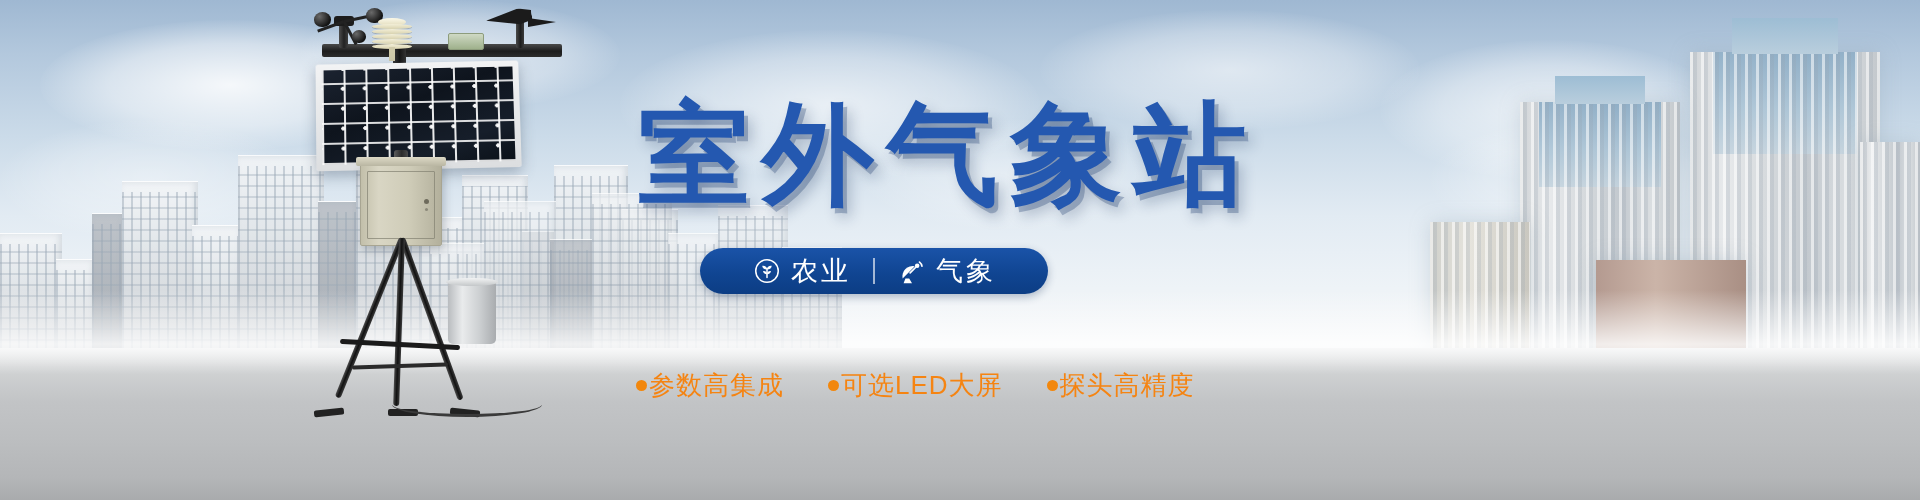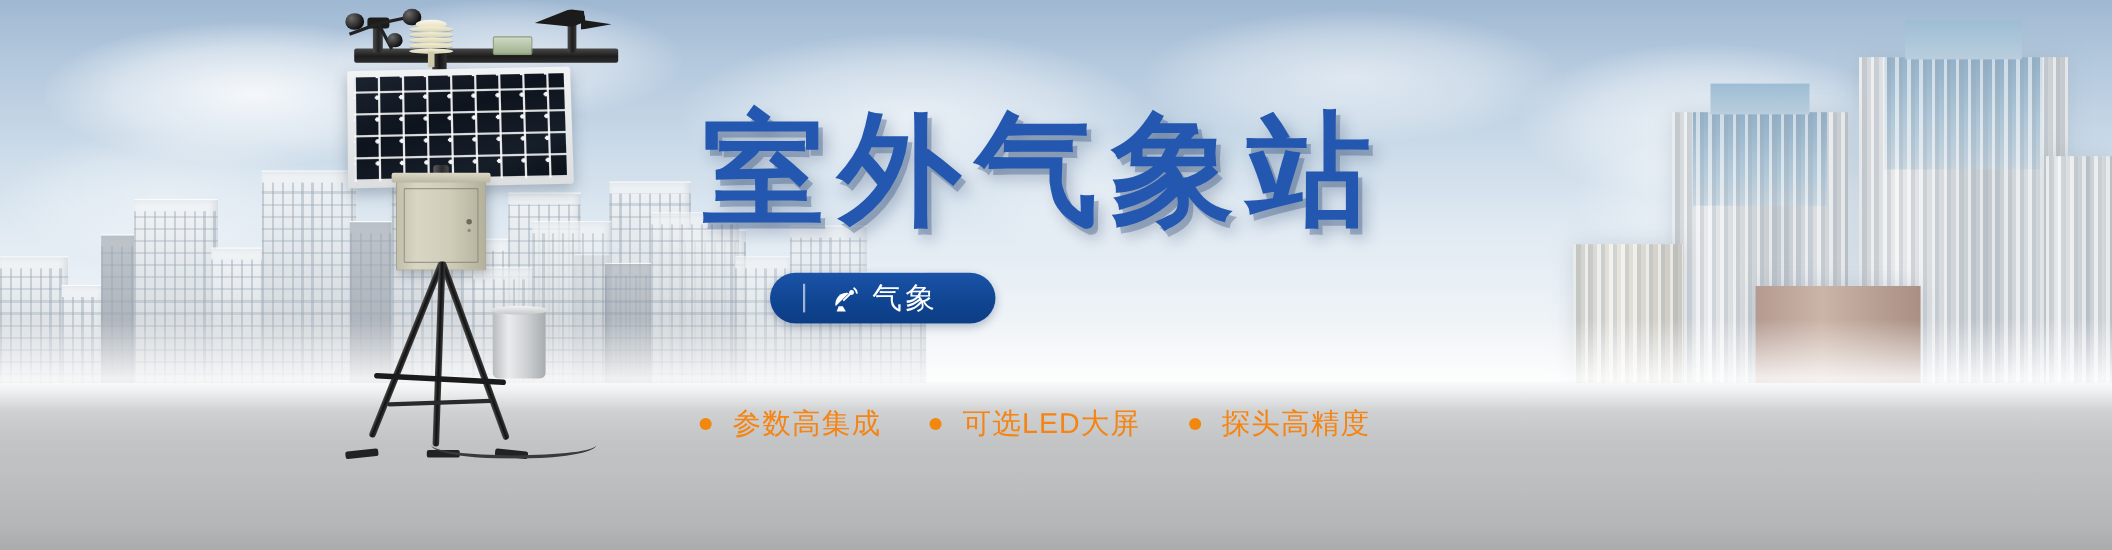--- a/index.html
+++ b/index.html
@@ -197,21 +197,21 @@
   }
   .pill-item{ display:flex; align-items:center; gap:9px; padding:0 22px; }
   .pill-item .lbl{ color:#fff; font-size:27px; letter-spacing:3px; }
   .pill-sep{ width:1px; height:26px; background:rgba(255,255,255,.62); }
   .pill-ico{ width:30px; height:30px; display:block; }
 
   .features{
     position:absolute; left:636px; top:368px;
     display:flex; align-items:center; gap:44px;
   }
-  .feat{ display:flex; align-items:center; gap:19px; }
+  .feat{ display:flex; align-items:center; gap:2px; }
   .feat .dot{ width:11px; height:11px; border-radius:50%; background:#f2870d; flex:none;}
   .feat .txt{ color:#f58412; font-size:26px; letter-spacing:1px; white-space:nowrap;}
 
   .haze{
     position:absolute; left:0; bottom:120px; width:100%; height:90px;
     background: linear-gradient(180deg, rgba(255,255,255,0), rgba(255,255,255,.82) 60%, rgba(250,250,250,.55));
     pointer-events:none;
   }
 </style>
 </head>
@@ -371,20 +371,33 @@
       <div class="foot f1"></div>
       <div class="foot f2"></div>
       <div class="foot f3"></div>
     </div>
     <div class="cable"></div>
   </div>
 
   <div class="headline">室外气象站</div>
 
   <div class="pill">
+    <div class="pill-item">
+      <span class="pill-ico">
+        <svg viewBox="0 0 32 32" width="30" height="30" fill="none" stroke="#fff" stroke-width="1.6">
+          <circle cx="16" cy="16" r="12"></circle>
+          <path d="M16 23 V13" stroke-linecap="round"></path>
+          <path d="M16 14.5c-3.2 0-5-1.6-5-4 2.8-.4 5 1.2 5 4z" fill="#fff" stroke="none"></path>
+          <path d="M16 14.5c3.2 0 5-1.6 5-4-2.8-.4-5 1.2-5 4z" fill="#fff" stroke="none"></path>
+          <path d="M16 19.5c-2.6 0-4.2-1.4-4.2-3.4 2.4-.3 4.2 1 4.2 3.4z" fill="#fff" stroke="none"></path>
+          <path d="M16 19.5c2.6 0 4.2-1.4 4.2-3.4-2.4-.3-4.2 1-4.2 3.4z" fill="#fff" stroke="none"></path>
+        </svg>
+      </span>
+      <span class="lbl">农业</span>
+    </div>
 
     <span class="pill-sep"></span>
 
 
     <span class="pill-sep"></span>
 
     <div class="pill-item">
       <span class="pill-ico">
         <svg viewBox="0 0 32 32" width="30" height="30" fill="none" stroke="#fff" stroke-width="1.8" stroke-linecap="round">
           <path d="M6 24a11 11 0 0 1 13-13z" fill="#fff" stroke="none"></path>

